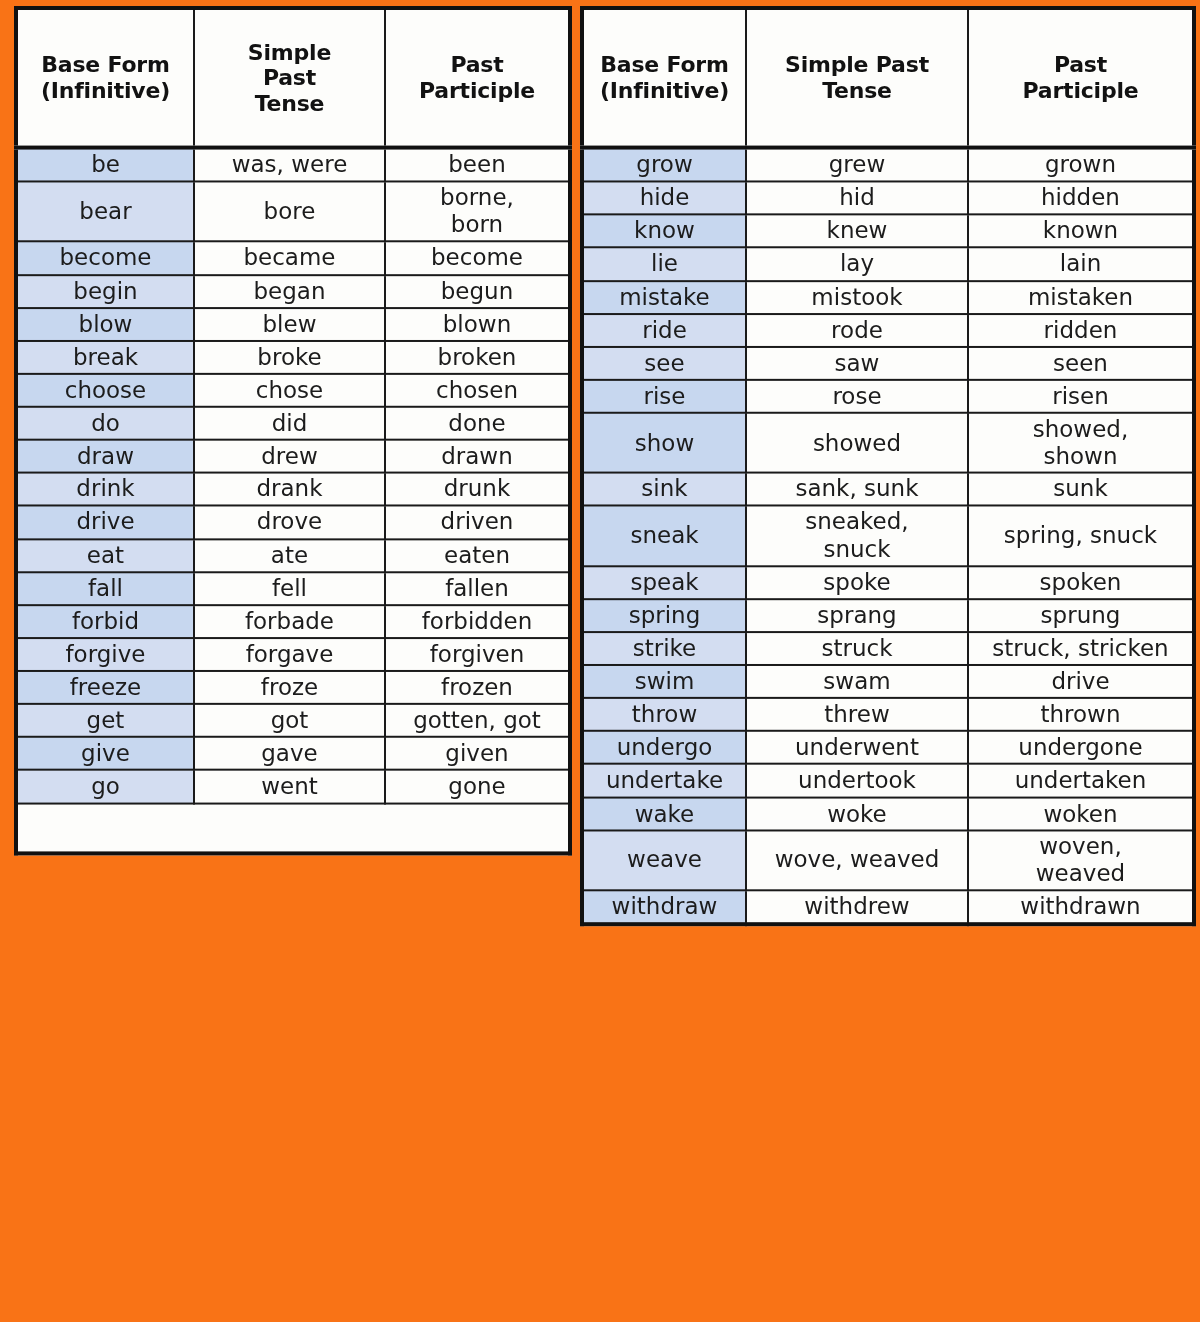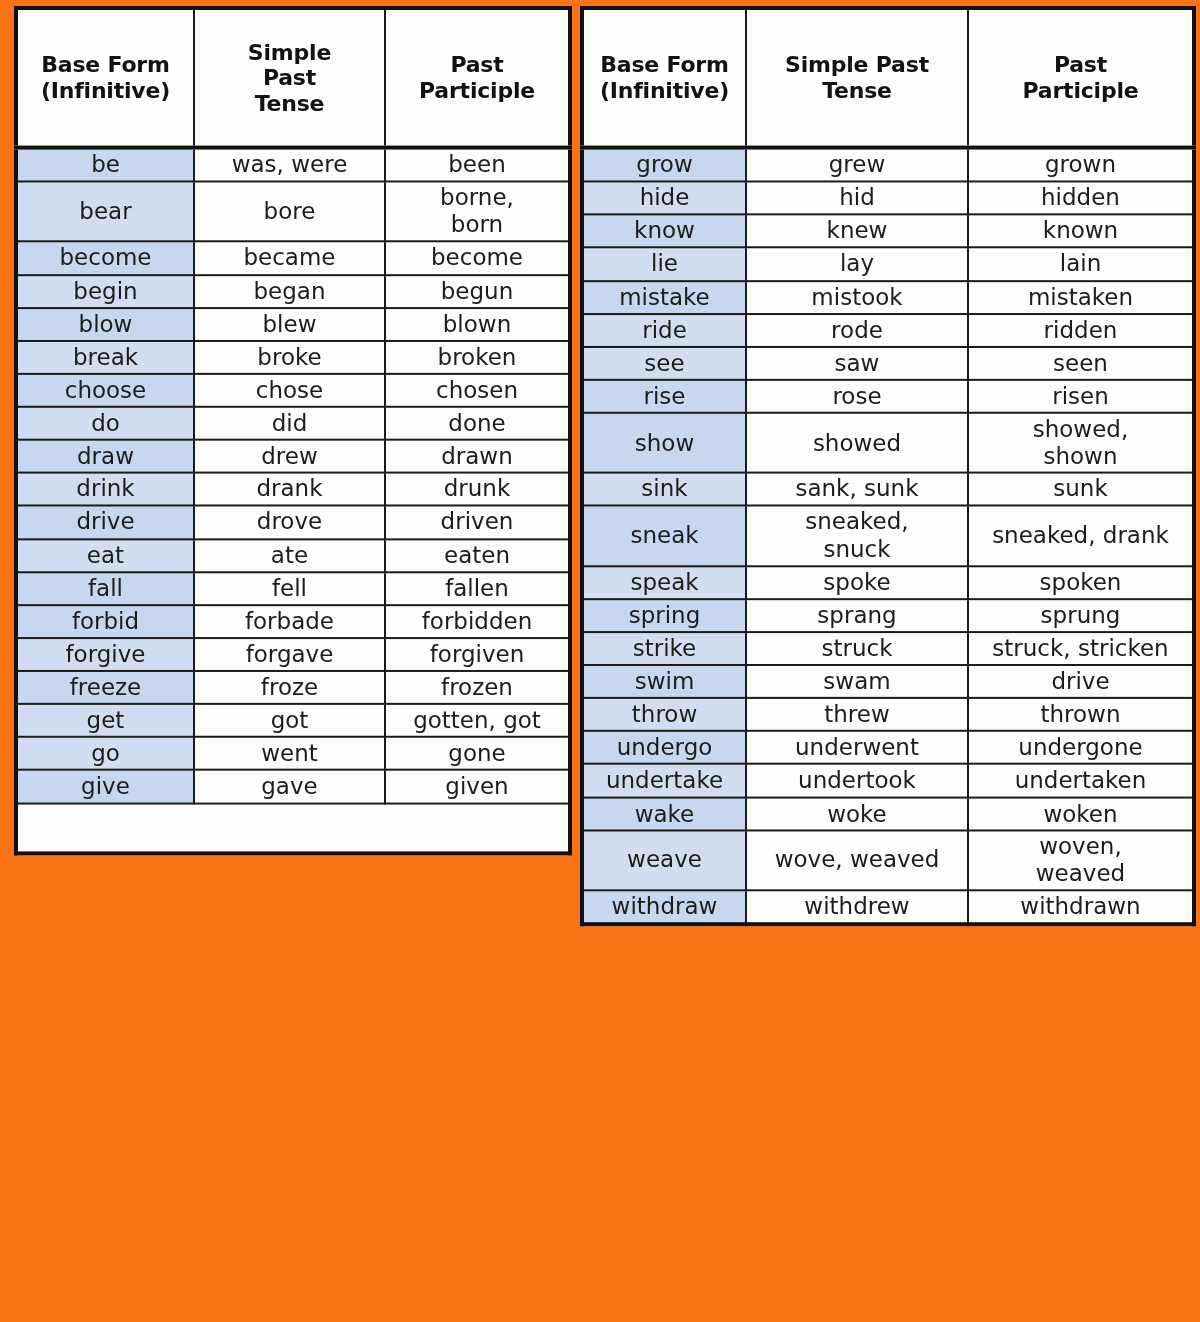--- a/index.html
+++ b/index.html
@@ -214,28 +214,28 @@
             <td class="base">freeze</td>
             <td>froze</td>
             <td>frozen</td>
           </tr>
           <tr>
             <td class="base tint-light">get</td>
             <td>got</td>
             <td>gotten, got</td>
           </tr>
           <tr>
+            <td class="base">give</td>
+            <td>gave</td>
+            <td>given</td>
+          </tr>
+          <tr>
             <td class="base tint-light">go</td>
             <td>went</td>
             <td>gone</td>
-          </tr>
-          <tr>
-            <td class="base">give</td>
-            <td>gave</td>
-            <td>given</td>
           </tr>
           <tr>
             <td class="blank-row" colspan="3">&nbsp;</td>
           </tr>
         </tbody>
     </table>
 
     <table class="verb-table right-table">
       <colgroup>
         <col class="rc1">
@@ -311,21 +311,21 @@
             <td class="base tint-light">sink</td>
             <td>sank, sunk</td>
             <td>sunk</td>
           </tr>
           <tr>
             <td class="base">sneak</td>
             <td class="two-line">
               <div>sneaked,</div>
               <div>snuck</div>
             </td>
-            <td>sneaked, drank</td>
+            <td>spring, snuck</td>
           </tr>
           <tr>
             <td class="base tint-light">speak</td>
             <td>spoke</td>
             <td>spoken</td>
           </tr>
           <tr>
             <td class="base">spring</td>
             <td>sprang</td>
             <td>sprung</td>

